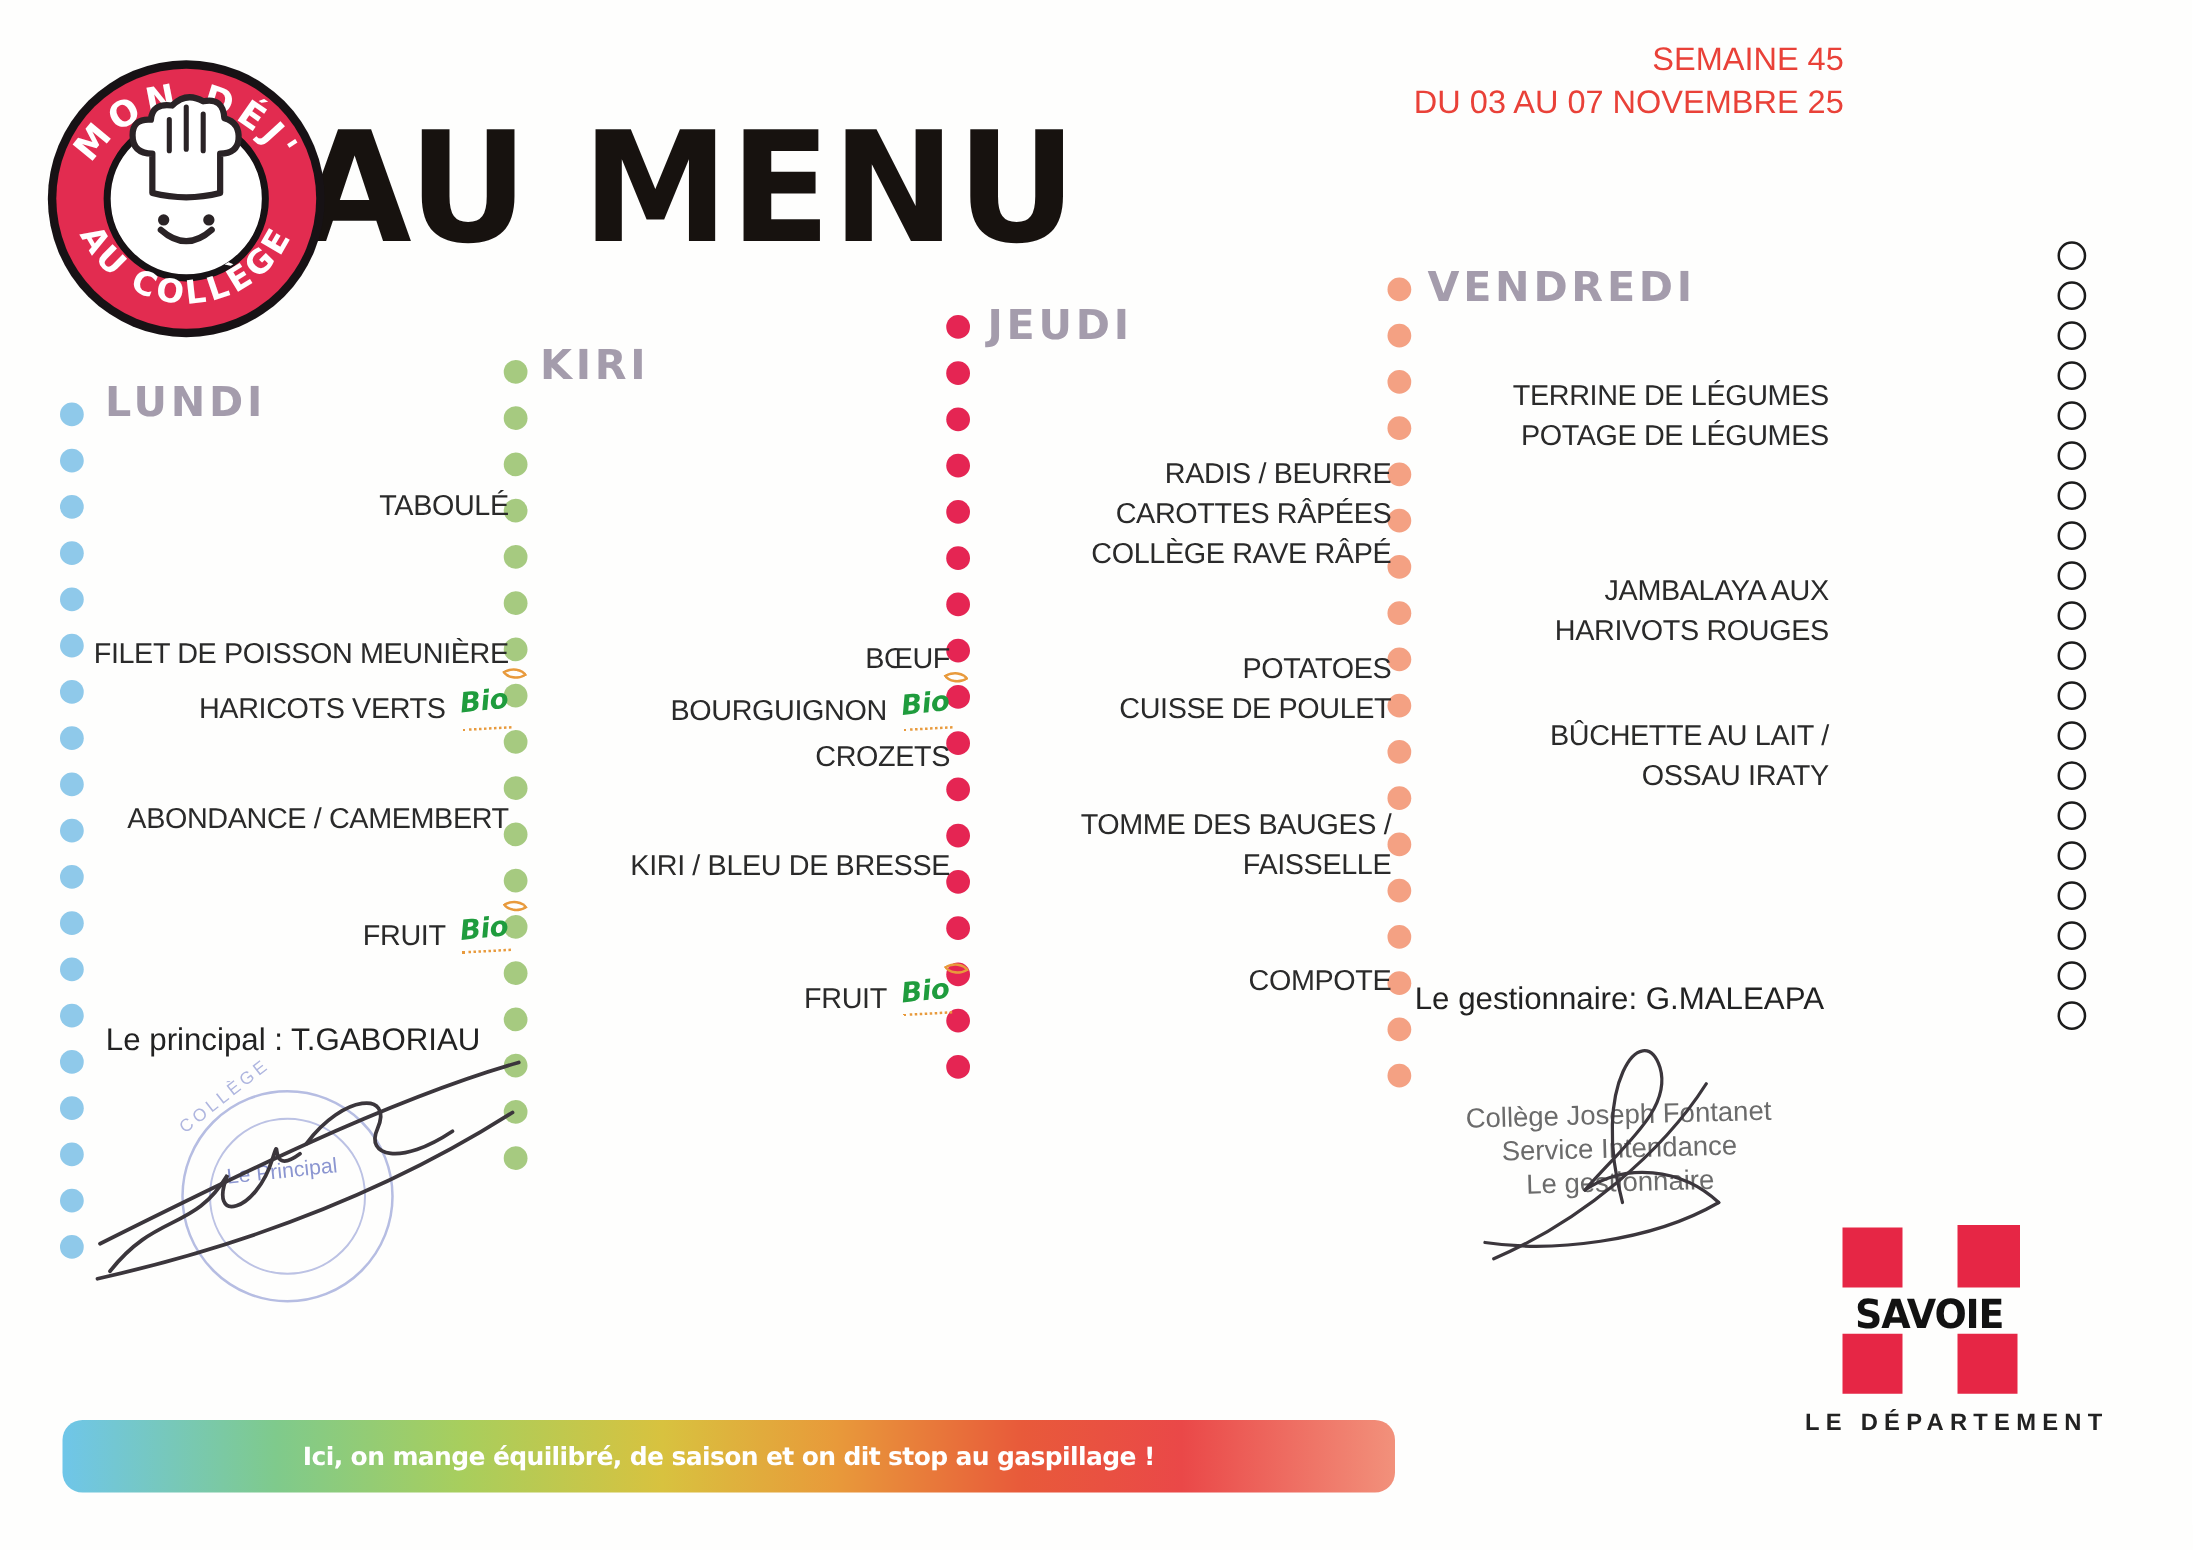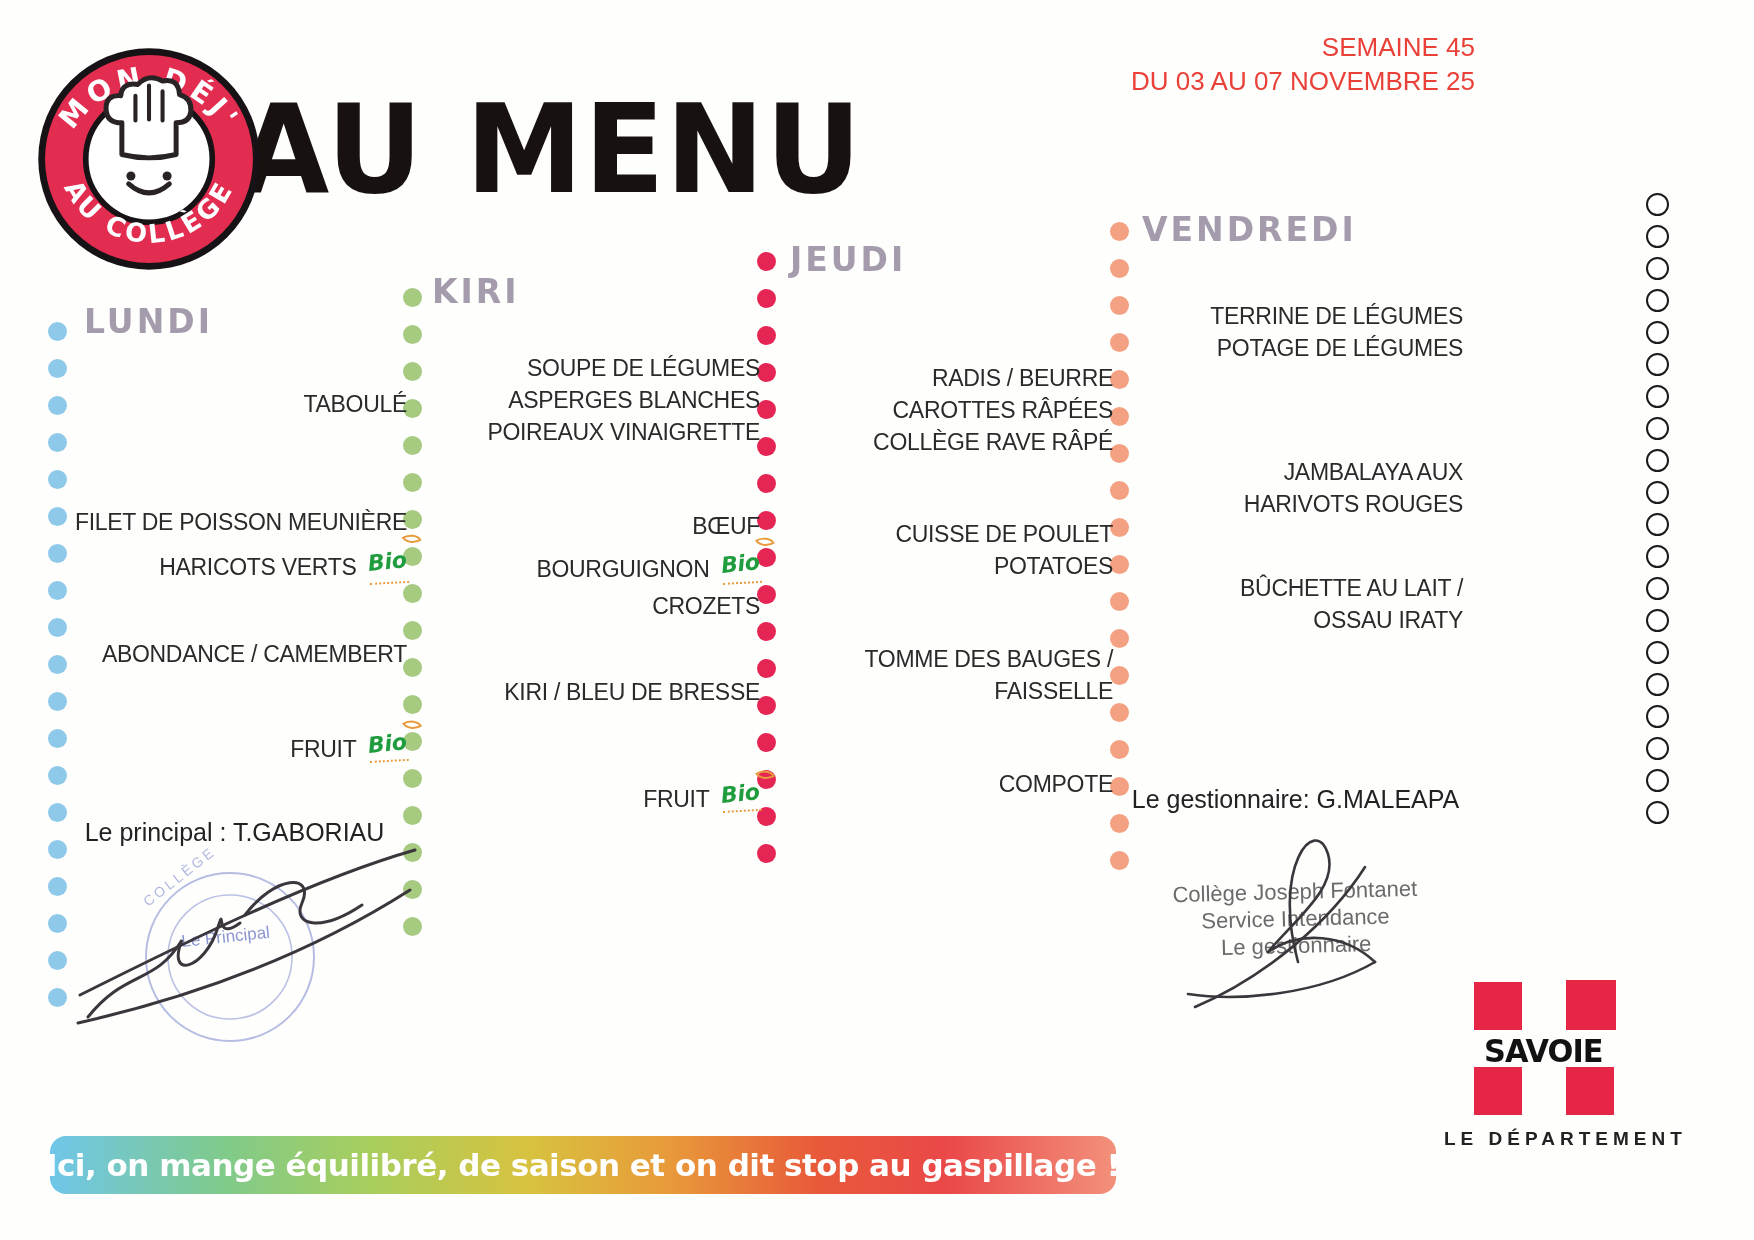--- a/index.html
+++ b/index.html
@@ -76,21 +76,21 @@
   
   .holes{position:absolute;left:1646px;top:193px;display:flex;flex-direction:column;gap:9px;}
   .hole{width:23px;height:23px;border:2px solid #1c1c1c;border-radius:50%;box-sizing:border-box;background:#fff;}
 
   
   .banner{position:absolute;left:50px;top:1136px;width:1066px;height:58px;border-radius:16px;
       background:linear-gradient(90deg,#6fc6e9 0%,#7fca8c 16%,#a8ce5d 30%,#d8c23f 45%,
                  #e89a3a 58%,#e85a3a 72%,#ea4848 84%,#f2917b 100%);
       display:flex;align-items:center;justify-content:center;}
   .banner-text{color:#ffffff;font-family:"DejaVu Sans",sans-serif;font-weight:800;
-      font-size:31px;letter-spacing:-0.5px;white-space:nowrap;}
+      font-size:20px;letter-spacing:-0.5px;white-space:nowrap;}
 </style>
 </head>
 <body>
 
 <div class="page">
 
   <div class="week-box">
     <div>SEMAINE 45</div>
     <div>DU 03 AU 07 NOVEMBRE 25</div>
   </div>
@@ -231,45 +231,40 @@
       <text x="112" y="102" font-size="17" fill="#6f7cc6" opacity="0.8" transform="rotate(-6 112 102)">Le Principal</text>
     </g>
     <g fill="none" stroke="#3b363c" stroke-width="3" stroke-linecap="round">
       <path d="M10,150 C110,100 240,35 345,5"></path>
       <path d="M18,172 C55,125 85,140 112,95 C96,135 135,125 148,82 C156,58 143,98 170,78"></path>
       <path d="M175,70 C205,30 245,28 232,58 C222,80 250,88 292,60"></path>
       <path d="M8,178 C110,155 230,115 340,45"></path>
     </g>
   </svg>
 
-  <div class="menu-group c-mardi" style="top:352px">
-    <div class="menu-item"><span>SOUPE DE LÉGUMES</span></div>
-    <div class="menu-item"><span>ASPERGES BLANCHES</span></div>
-    <div class="menu-item"><span>POIREAUX VINAIGRETTE</span></div>
-  </div>
   <div class="menu-group c-mardi lh37" style="top:508px">
     <div class="menu-item"><span>BŒUF</span></div>
     <div class="menu-item"><span>BOURGUIGNON</span><span class="bio"><span>Bio</span><span class="leaf"></span></span></div>
     <div class="menu-item"><span>CROZETS</span></div>
   </div>
   <div class="menu-group c-mardi" style="top:676px">
     <div class="menu-item"><span>KIRI / BLEU DE BRESSE</span></div>
   </div>
   <div class="menu-group c-mardi" style="top:778px">
     <div class="menu-item"><span>FRUIT</span><span class="bio"><span>Bio</span><span class="leaf"></span></span></div>
   </div>
 
   <div class="menu-group c-jeudi" style="top:362px">
     <div class="menu-item"><span>RADIS / BEURRE</span></div>
     <div class="menu-item"><span>CAROTTES RÂPÉES</span></div>
     <div class="menu-item"><span>COLLÈGE RAVE RÂPÉ</span></div>
   </div>
   <div class="menu-group c-jeudi" style="top:518px">
+    <div class="menu-item"><span>POTATOES</span></div>
     <div class="menu-item"><span>CUISSE DE POULET</span></div>
-    <div class="menu-item"><span>POTATOES</span></div>
   </div>
   <div class="menu-group c-jeudi" style="top:643px">
     <div class="menu-item"><span>TOMME DES BAUGES /</span></div>
     <div class="menu-item"><span>FAISSELLE</span></div>
   </div>
   <div class="menu-group c-jeudi" style="top:768px">
     <div class="menu-item"><span>COMPOTE</span></div>
   </div>
 
   <div class="menu-group c-vendredi" style="top:300px">

